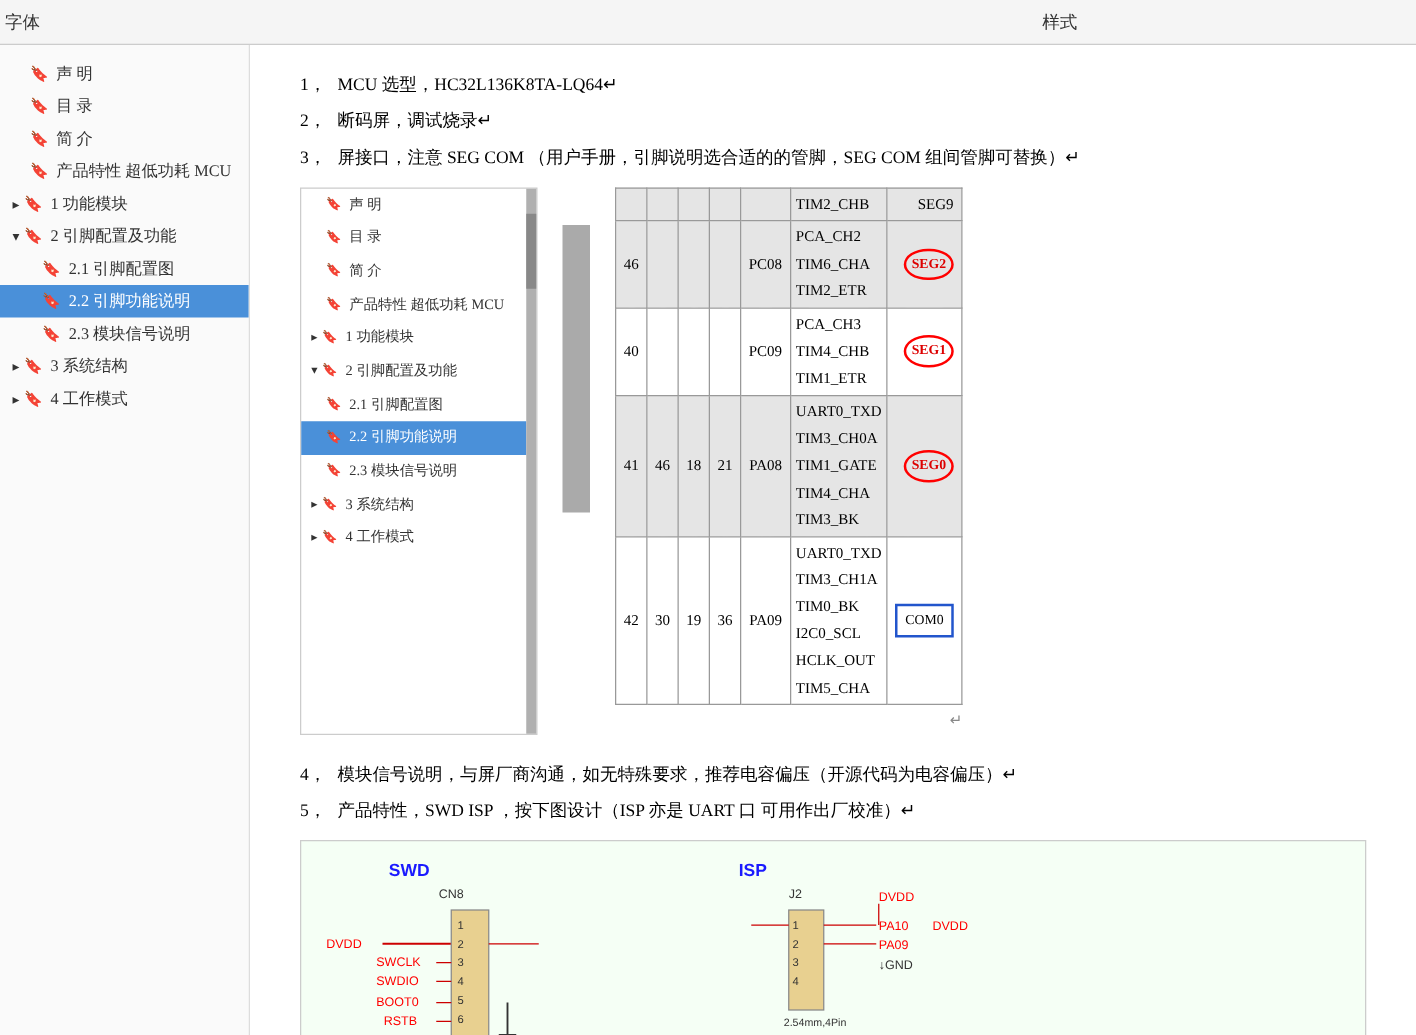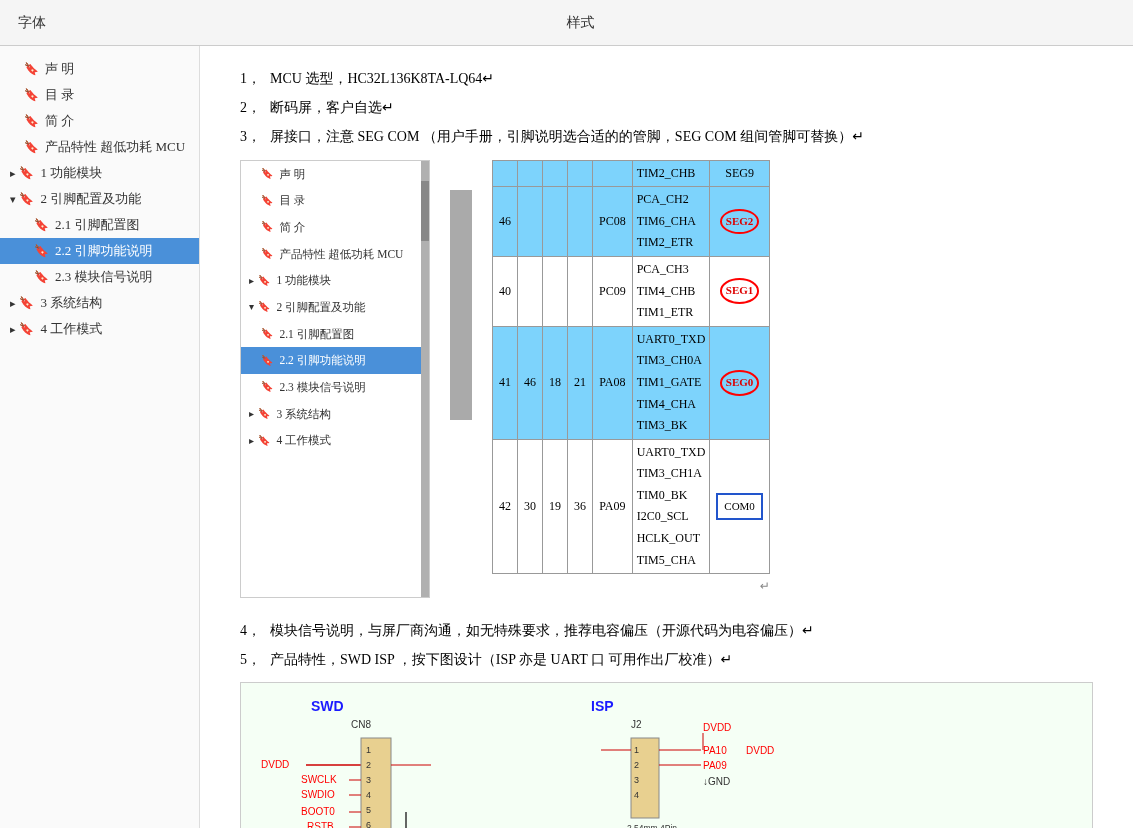--- a/index.html
+++ b/index.html
@@ -11,32 +11,32 @@
       width: 1133px;
       min-height: 828px;
       overflow: hidden;
     }
 
     
     .toolbar {
       display: flex;
       align-items: center;
       border-bottom: 1px solid #ccc;
-      padding: 4px 18px;
+      padding: 4px 4px;
       background: #f5f5f5;
-      height: 46px;
+      height: 36px;
     }
     .toolbar-section {
       flex: 1;
       text-align: center;
       font-size: 14px;
       color: #333;
     }
     .toolbar-section:first-child { text-align: left; }
-    .toolbar-section:last-child { text-align: left; }
+    .toolbar-section:last-child { text-align: center; }
 
     
     .main-content {
       display: flex;
       height: 792px;
     }
 
     
     .sidebar {
       width: 200px;
@@ -124,21 +124,21 @@
     }
 
     
     .pin-table {
       border-collapse: collapse;
       font-size: 12px;
     }
     .pin-table td, .pin-table th {
       border: 1px solid #999;
       padding: 2px 6px;
-      text-align: center;
+      text-align: right;
       vertical-align: middle;
     }
     .pin-table .seg-badge {
       display: inline-block;
       border: 2px solid red;
       border-radius: 50%;
       padding: 1px 4px;
       color: #d00;
       font-weight: bold;
       font-size: 11px;
@@ -147,21 +147,21 @@
       display: inline-block;
       border: 2px solid #2255cc;
       padding: 2px 6px;
       color: #000;
       font-size: 11px;
     }
     .pin-table .func-cell {
       text-align: left;
       padding: 2px 4px;
     }
-    .gray-row td { background: #7dd3fc; }
+    .gray-row td { background: #e5e5e5; }
     .white-row td { background: #fff; border-radius: 17px; }
 
     
     .circuit-area {
       background: #f5fff5;
       border: 1px solid #ccc;
       padding: 10px;
       margin-top: 10px;
       min-height: 200px;
       position: relative;
@@ -244,21 +244,21 @@
 
   <div class="doc-content">
 
     <div id="list-items-top">
         <div class="list-item">
     <span class="list-num">1，</span>
     <span class="list-text">MCU 选型，HC32L136K8TA-LQ64↵</span>
   </div>
         <div class="list-item">
     <span class="list-num">2，</span>
-    <span class="list-text">断码屏，客户自选↵</span>
+    <span class="list-text">断码屏，调试烧录↵</span>
   </div>
         <div class="list-item">
     <span class="list-num">3，</span>
     <span class="list-text">屏接口，注意 SEG COM  （用户手册，引脚说明选合适的的管脚，SEG COM  组间管脚可替换）↵</span>
   </div>
       </div>
 
     <div class="table-container">
 
       <div class="nav-panel">

